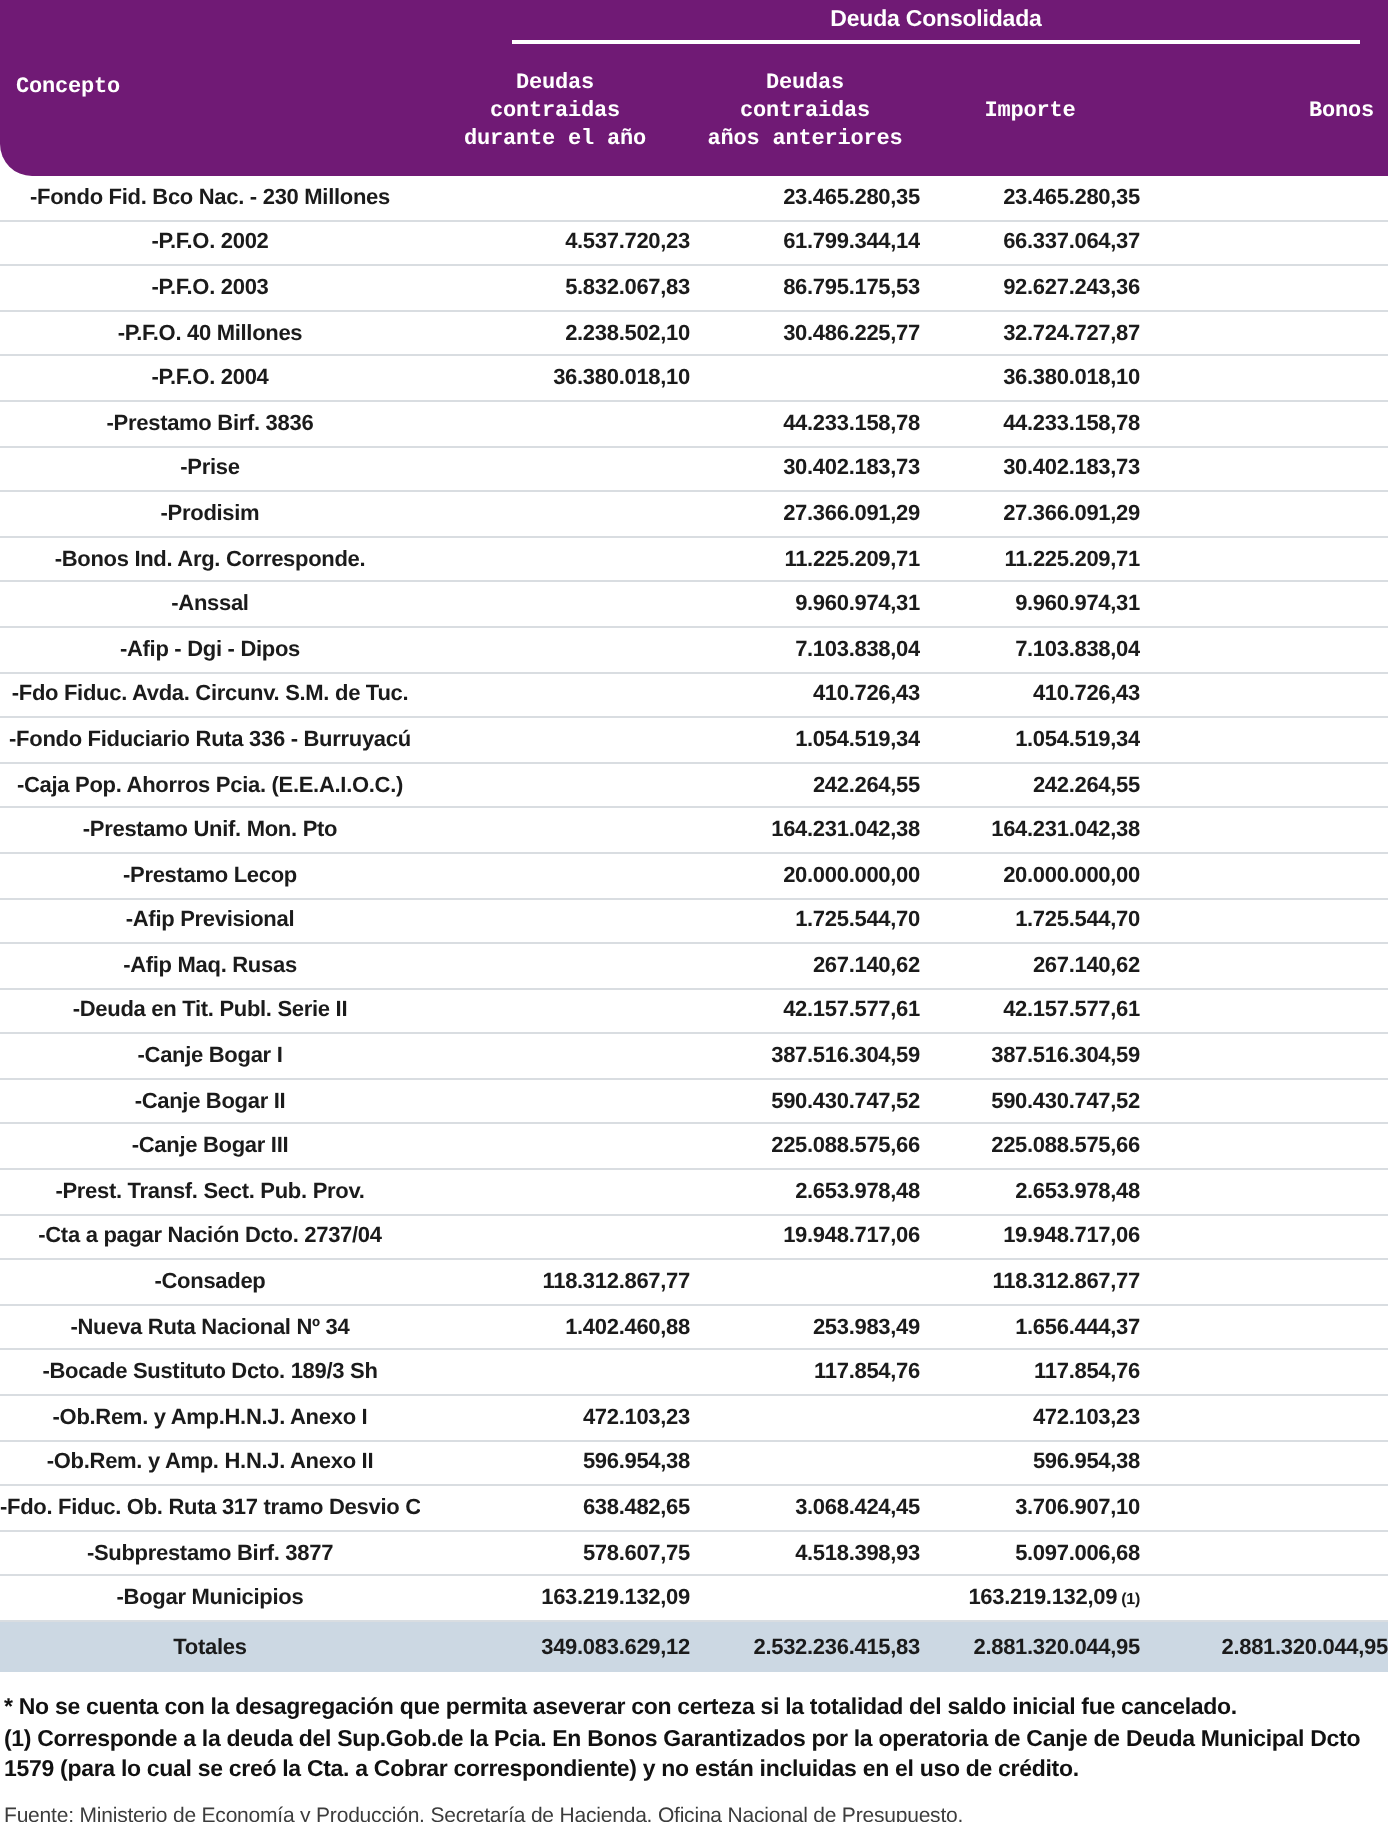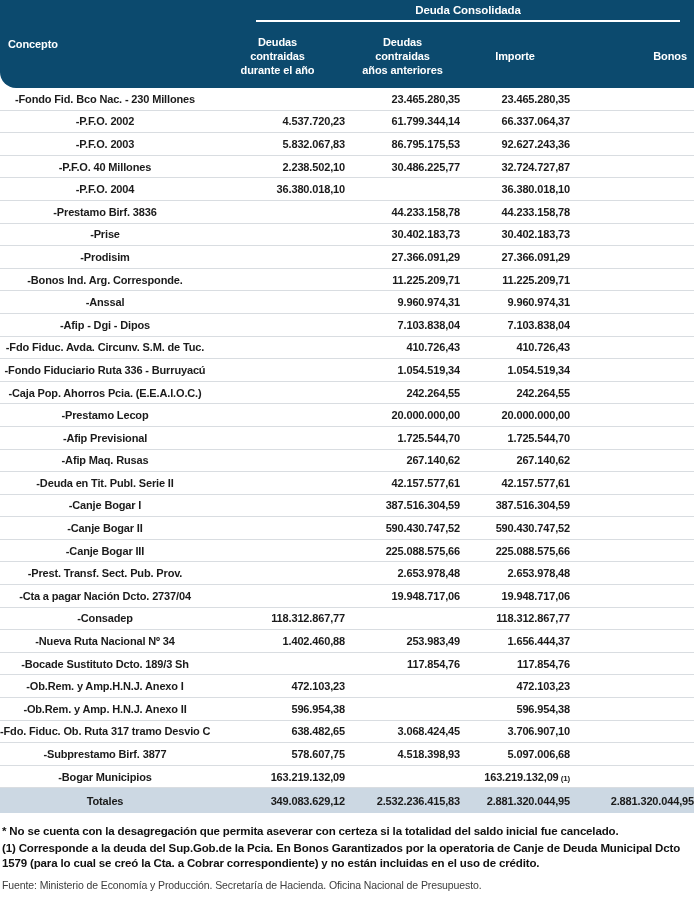--- a/index.html
+++ b/index.html
@@ -7,37 +7,38 @@
     width:694px; height:911px;
     background:#ffffff;
     font-family:"Liberation Sans", sans-serif;
     position:relative; overflow:hidden;
     -webkit-font-smoothing:antialiased;
   }
 
   
   .header {
     height:88px;
-    background:#0c4a6e;
+    background:#701a75;
     border-bottom-left-radius:16px;
     position:relative;
   }
   .group-header {
     position:absolute; top:4px; left:256px; width:424px;
     text-align:center; color:#ffffff;
     font-weight:700; font-size:11.5px;
     padding-bottom:4px;
     border-bottom:2px solid #ffffff;
     letter-spacing:-0.1px;
   }
   .col-headers {
     position:absolute; top:24px; left:0; right:0; bottom:0;
     display:flex; align-items:center;
     color:#ffffff; font-weight:700; font-size:11px; line-height:1.3;
     letter-spacing:-0.1px;
+    font-family:Liberation Mono, monospace;
   }
   .ch { white-space:pre-line; box-sizing:border-box; }
   .ch-concepto { width:210px; padding-left:8px; text-align:left; align-self:flex-start; margin-top:13px; }
   .ch-during  { width:135px; text-align:center; }
   .ch-prior   { width:115px; text-align:center; }
   .ch-importe { width:110px; text-align:center; }
   .ch-total   { flex:1; text-align:right; padding-right:7px; }
 
   
   table.debt {
@@ -196,20 +197,27 @@
           <td class="num last"></td>
         </tr>
         <tr>
           <td class="label">-Caja Pop. Ahorros Pcia. (E.E.A.I.O.C.)</td>
           <td class="num"></td>
           <td class="num">242.264,55</td>
           <td class="num">242.264,55</td>
           <td class="num last"></td>
         </tr>
         <tr>
+          <td class="label">-Prestamo Unif. Mon. Pto</td>
+          <td class="num"></td>
+          <td class="num">164.231.042,38</td>
+          <td class="num">164.231.042,38</td>
+          <td class="num last"></td>
+        </tr>
+        <tr>
           <td class="label">-Prestamo Lecop</td>
           <td class="num"></td>
           <td class="num">20.000.000,00</td>
           <td class="num">20.000.000,00</td>
           <td class="num last"></td>
         </tr>
         <tr>
           <td class="label">-Afip Previsional</td>
           <td class="num"></td>
           <td class="num">1.725.544,70</td>

